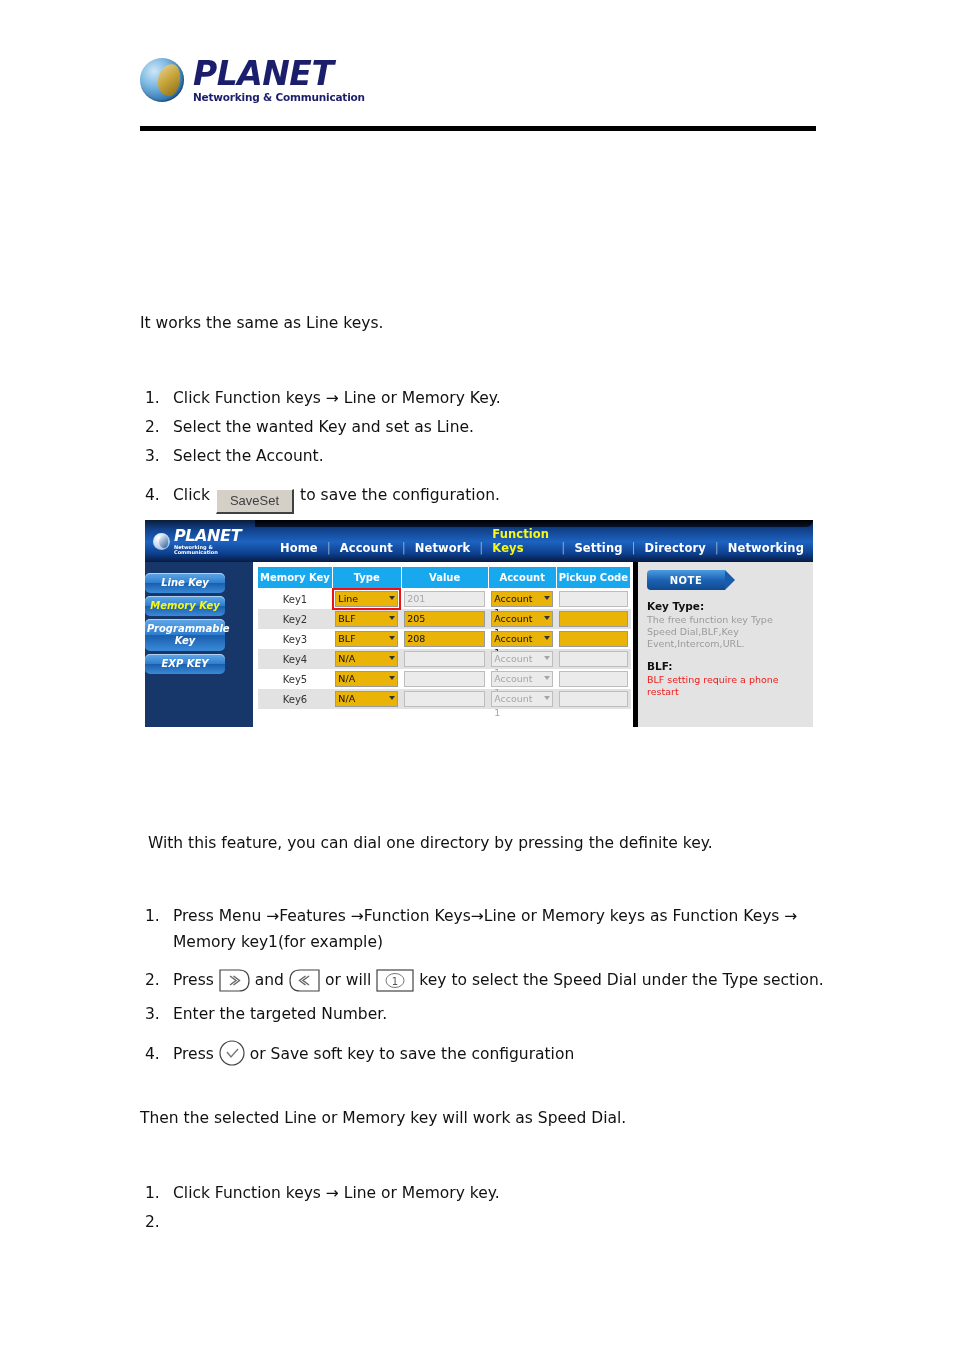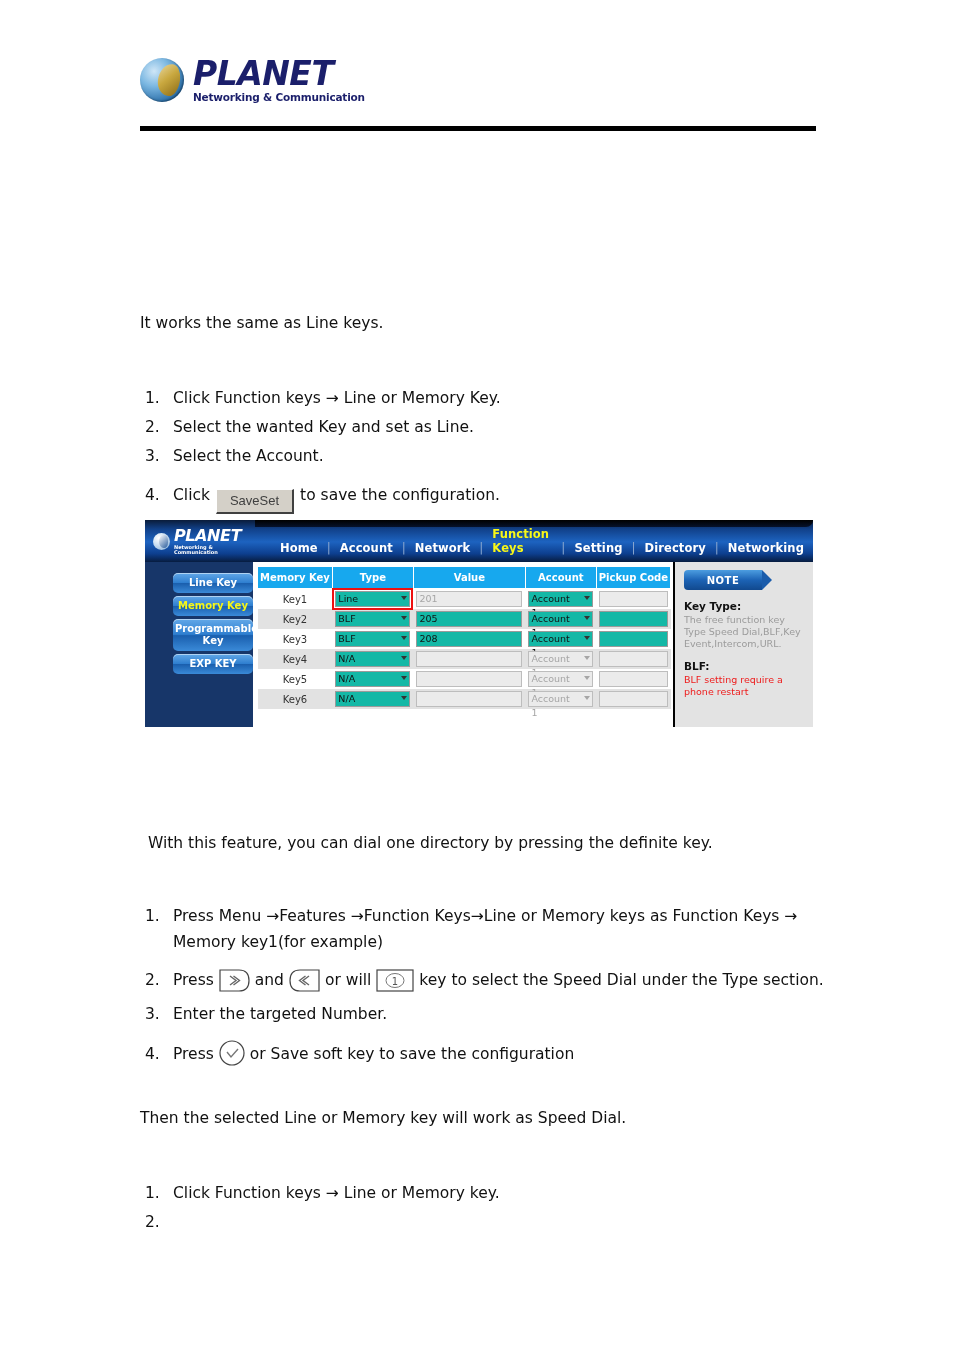--- a/index.html
+++ b/index.html
@@ -128,21 +128,21 @@
     color: #ffffff; font-weight: 700; font-size: 11.5px;
     padding: 0 9px; letter-spacing: .1px;
   }
   .webui-menu .mi.active { color: #f7f718; }
   .webui-menu .sep { color: #8aa7cf; font-size: 12px; }
 
   .webui-body { display: flex; height: 165px; }
   .webui-side {
     width: 108px; flex: 0 0 auto; background: #173669;
     padding: 11px 0 0 0; display: flex; flex-direction: column;
-    align-items: flex-end; gap: 3px;
+    align-items: flex-start; gap: 3px; font-style: italic;
   }
   .side-btn {
     width: 80px; text-align: center; color: #ffffff;
     font-size: 10px; font-weight: 700; padding: 4px 2px;
     border-radius: 5px; line-height: 12px;
     background: linear-gradient(180deg,#62a8e8 0%,#2f7fd0 48%,#1a5fae 52%,#3a8ad8 100%);
     box-shadow: inset 0 1px 0 rgba(255,255,255,.5);
   }
   .side-btn.active { color: #f7f718; }
 
@@ -162,43 +162,43 @@
   }
   table.keytbl tr.alt td { background: #e2e2e2; }
   .c-key { width: 52px; }
   .c-type { width: 86px; }
   .c-val  { width: 122px; }
   .c-acct { width: 72px; }
   .c-pick { width: 68px; }
 
   .sel, .txt {
     width: 100%; height: 16px; line-height: 14px;
-    border: 1px solid #9a9a9a; background: #14b8a6;
+    border: 1px solid #9a9a9a; background: #eab308;
     font-size: 9.5px; color: #111; text-align: left;
     padding: 0 2px; position: relative; display: block;
     font-family: "DejaVu Sans", sans-serif;
   }
   .sel { padding-right: 14px; }
   .sel .caret {
     position: absolute; right: 2px; top: 4px;
     width: 0; height: 0; border-left: 3px solid transparent;
     border-right: 3px solid transparent; border-top: 4px solid #333;
   }
   .sel.dim, .txt.dim { color: #a6a6a6; background: #ebebeb; border-color: #bdbdbd; }
   .sel.dim .caret { border-top-color: #a6a6a6; }
   .txt.empty-dim { background: #ebebeb; border-color: #bdbdbd; }
   .cell-wrap { position: relative; }
   .hl-box {
     position: absolute; left: -3px; top: -3px; right: -3px; bottom: -3px;
     border: 2px solid #ee1111; pointer-events: none;
   }
 
   .webui-note {
-    width: 140px; flex: 0 0 auto; background: #e3e3e3;
-    border-left: 2px solid #000000; padding: 8px 9px;
+    width: 180px; flex: 0 0 auto; background: #e3e3e3;
+    border-left: 5px solid #000000; padding: 8px 9px;
   }
   .note-badge {
     width: 78px; height: 20px; position: relative;
     background: linear-gradient(180deg,#4c9de0 0%,#1c63b5 50%,#11498e 100%);
     border-radius: 4px 0 0 4px; color: #fff; font-size: 10px;
     display: flex; align-items: center; justify-content: center;
     font-weight: 600; letter-spacing: .5px; margin-bottom: 10px;
   }
   .note-badge::after {
     content: ""; position: absolute; right: -10px; top: 0;

